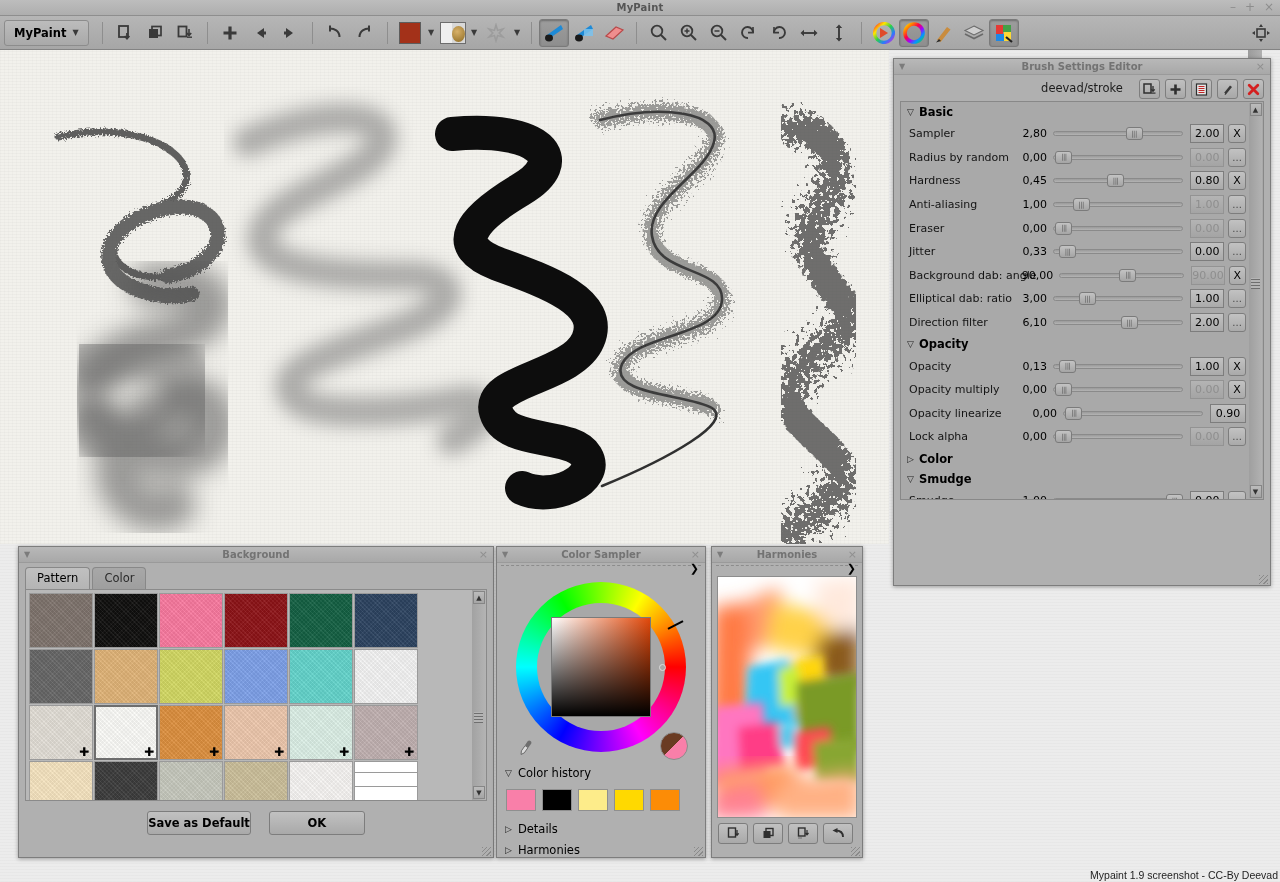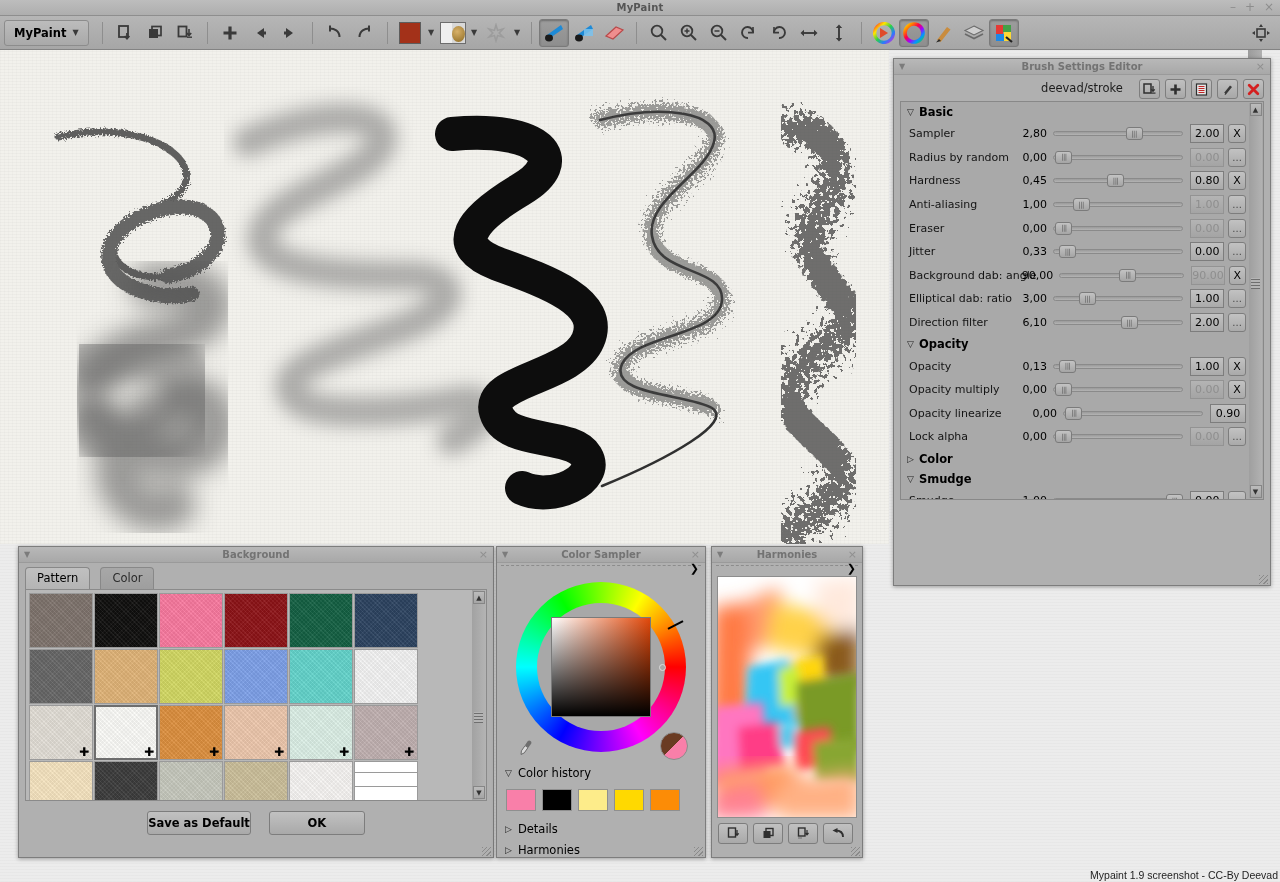--- a/index.html
+++ b/index.html
@@ -122,21 +122,21 @@
   .sbgrip{ position:absolute; top:175px; left:2px; width:9px;height:11px;
      background:repeating-linear-gradient(0deg,#6f6f6f 0 1px,#b5b5b5 1px 3px);}
   #bsfoot{ display:flex; align-items:center; gap:7px; padding:6px 0 0 8px; }
   .chk{ width:12px;height:12px; border:1px solid #767676; background:linear-gradient(#bdbdbd,#a9a9a9);
      border-radius:2px; cursor:pointer;}
   #bsfoot .lbl{ font-size:11.5px; font-weight:bold;}
   .resizer{ position:absolute; right:2px; bottom:1px; width:9px; height:9px;
      background:repeating-linear-gradient(135deg,#8a8a8a 0 1px,transparent 1px 3px); cursor:nwse-resize;}
   
   #bgwin{ left:18px; top:546px; width:476px; height:312px;}
-  .tabs{ display:flex; padding:4px 0 0 6px; gap:10px; align-items:flex-end;}
+  .tabs{ display:flex; padding:4px 0 0 6px; gap:2px; align-items:flex-end;}
   .tab{ padding:3px 11px 4px; font-size:11.5px; border:1px solid #888;
      border-bottom:none; border-radius:4px 4px 0 0;
      background:linear-gradient(#a8a8a8,#9e9e9e); cursor:pointer; color:#2b2b2b;}
   .tab.sel{ background:linear-gradient(#c0c0c0,#b4b4b4); color:#000;}
   #patgrid{ margin:0 6px; height:212px; background:#b8b8b8; border:1px solid #8a8a8a;
      position:relative; overflow:hidden;}
   #patcells{ position:absolute; left:3px; top:3px; display:grid;
      grid-template-columns:repeat(6,64px); gap:1px;}
   .pcell{ width:64px; height:55px; border:1px solid #9a9a9a; position:relative; cursor:pointer;
      background-size:cover;}

